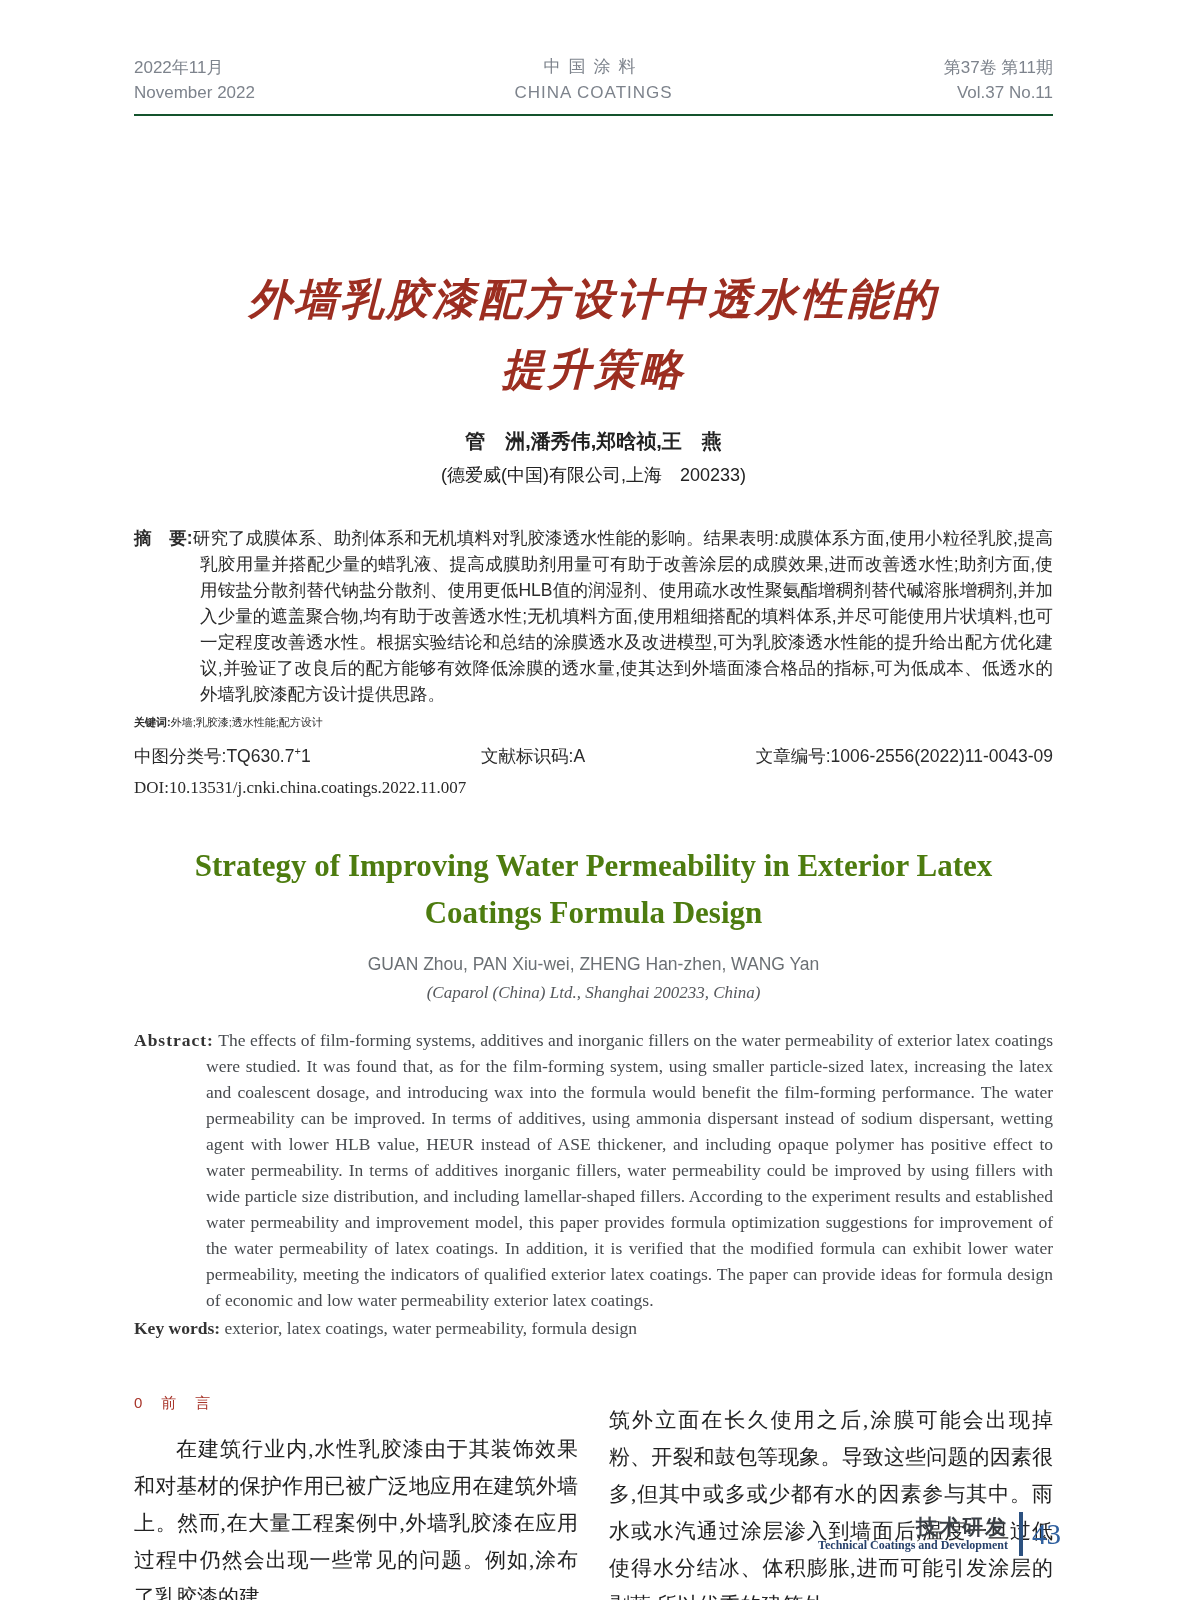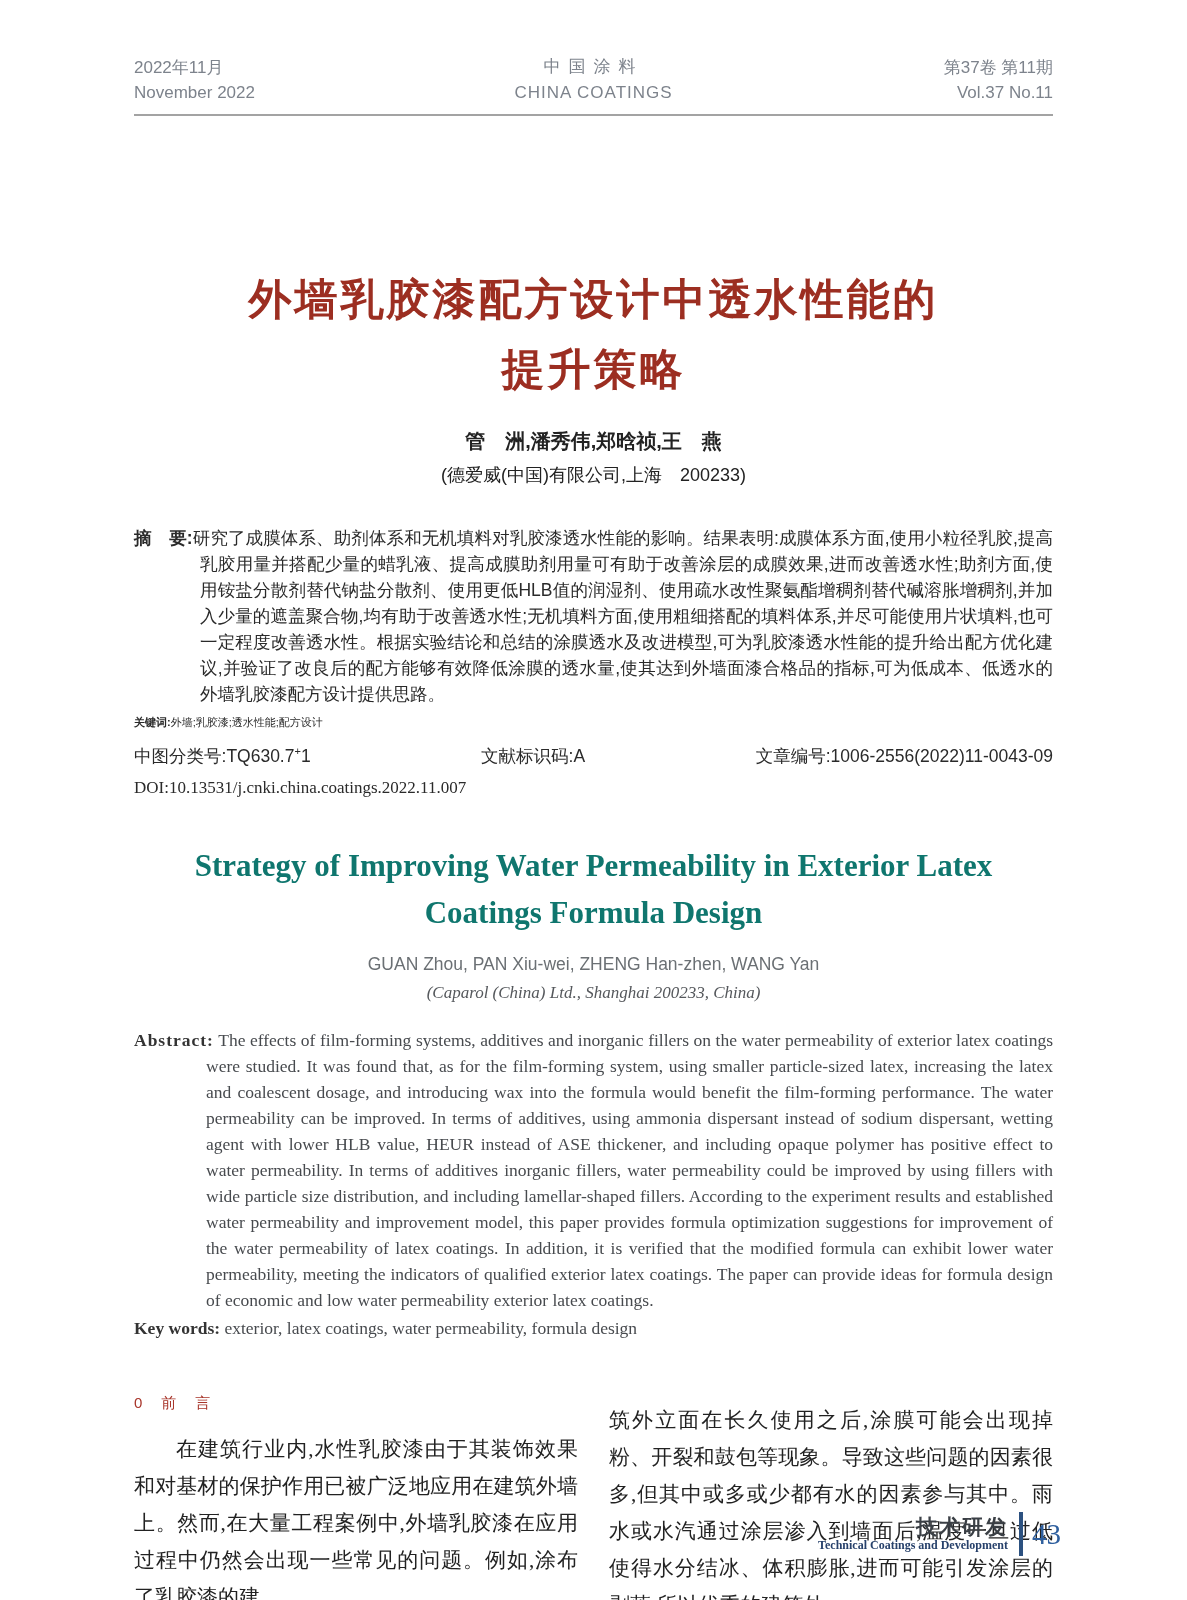--- a/index.html
+++ b/index.html
@@ -8,34 +8,35 @@
     width:1187px; height:1600px; margin:0 auto; background:#ffffff;
     position:relative; overflow:hidden; color:#1f1f1f;
     font-family:"Liberation Sans", sans-serif;
   }
   .content { padding:0 134px; }
 
   
   .jheader {
     padding-top:56px; padding-bottom:9px;
     display:flex; justify-content:space-between; align-items:flex-end;
-    border-bottom:2px solid #a3a3a3;
+    border-bottom:2px solid #14532d;
     color:#7d838c; font-size:17px; line-height:1.45;
   }
   .jheader .col { min-width:200px; }
   .jheader .col.center { text-align:center; }
   .jheader .col.right { text-align:right; }
   .jname-cn { letter-spacing:8px;font-family:Liberation Mono, monospace; }
   .jname-en { letter-spacing:1px; }
 
   
   .title-cn {
     margin-top:148px; text-align:center;
     color:#9c2e21; font-weight:bold; font-size:43px; line-height:70px;
     letter-spacing:3px;
+    font-style:italic;
   }
   .authors-cn { margin-top:24px; text-align:center; font-size:20px; font-weight:bold; color:#222; }
   .affil-cn   { margin-top:8px;  text-align:center; font-size:18px; color:#222; }
 
   
   .abstract-cn {
     margin-top:38px; font-size:17.5px; line-height:26px; color:#2a2a2a;
     text-align:justify; padding-left:66px; text-indent:-66px;
   }
   .abstract-cn .lbl { font-weight:bold; }
@@ -49,21 +50,21 @@
   .meta-row sup { font-size:11px; vertical-align:super; }
   .doi-line {
     margin-top:10px; font-family:"Liberation Serif", serif;
     font-size:17px; color:#2a2a2a;
   }
 
   
   .title-en {
     margin-top:44px; text-align:center;
     font-family:"Liberation Serif", serif; font-weight:bold;
-    color:#0f766e; font-size:31px; line-height:47px;
+    color:#4d7c0f; font-size:31px; line-height:47px;
   }
   .authors-en { margin-top:18px; text-align:center; font-size:17.5px; color:#6b7074; }
   .affil-en {
     margin-top:8px; text-align:center; font-family:"Liberation Serif", serif;
     font-style:italic; font-size:17px; color:#55585c;
   }
 
   
   .abstract-en {
     margin-top:24px; font-family:"Liberation Serif", serif;

